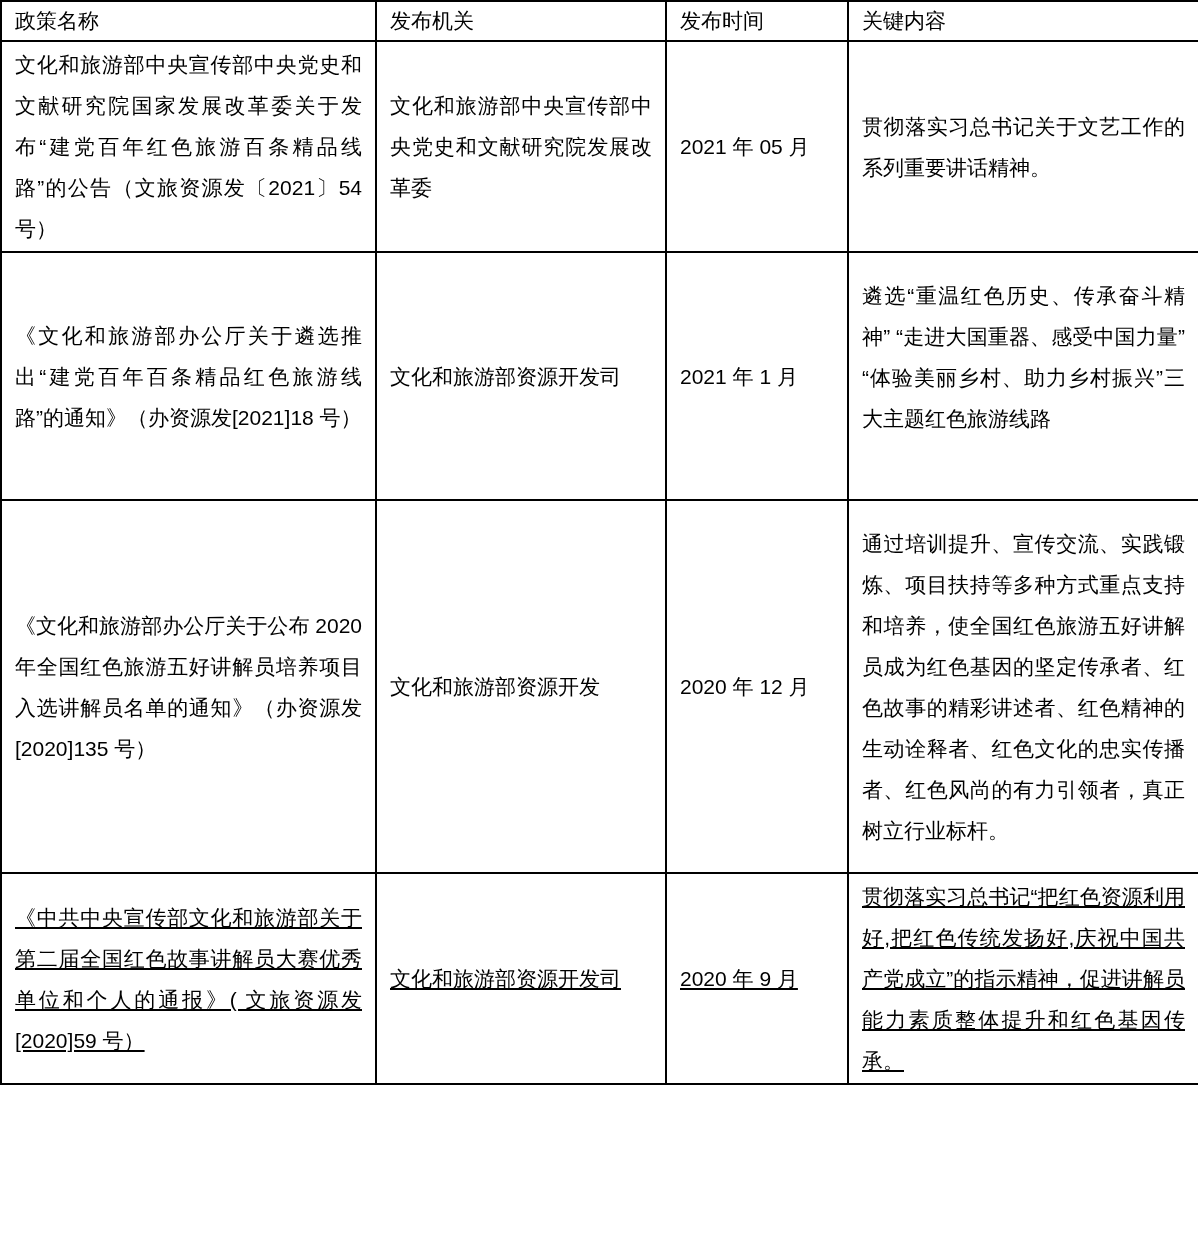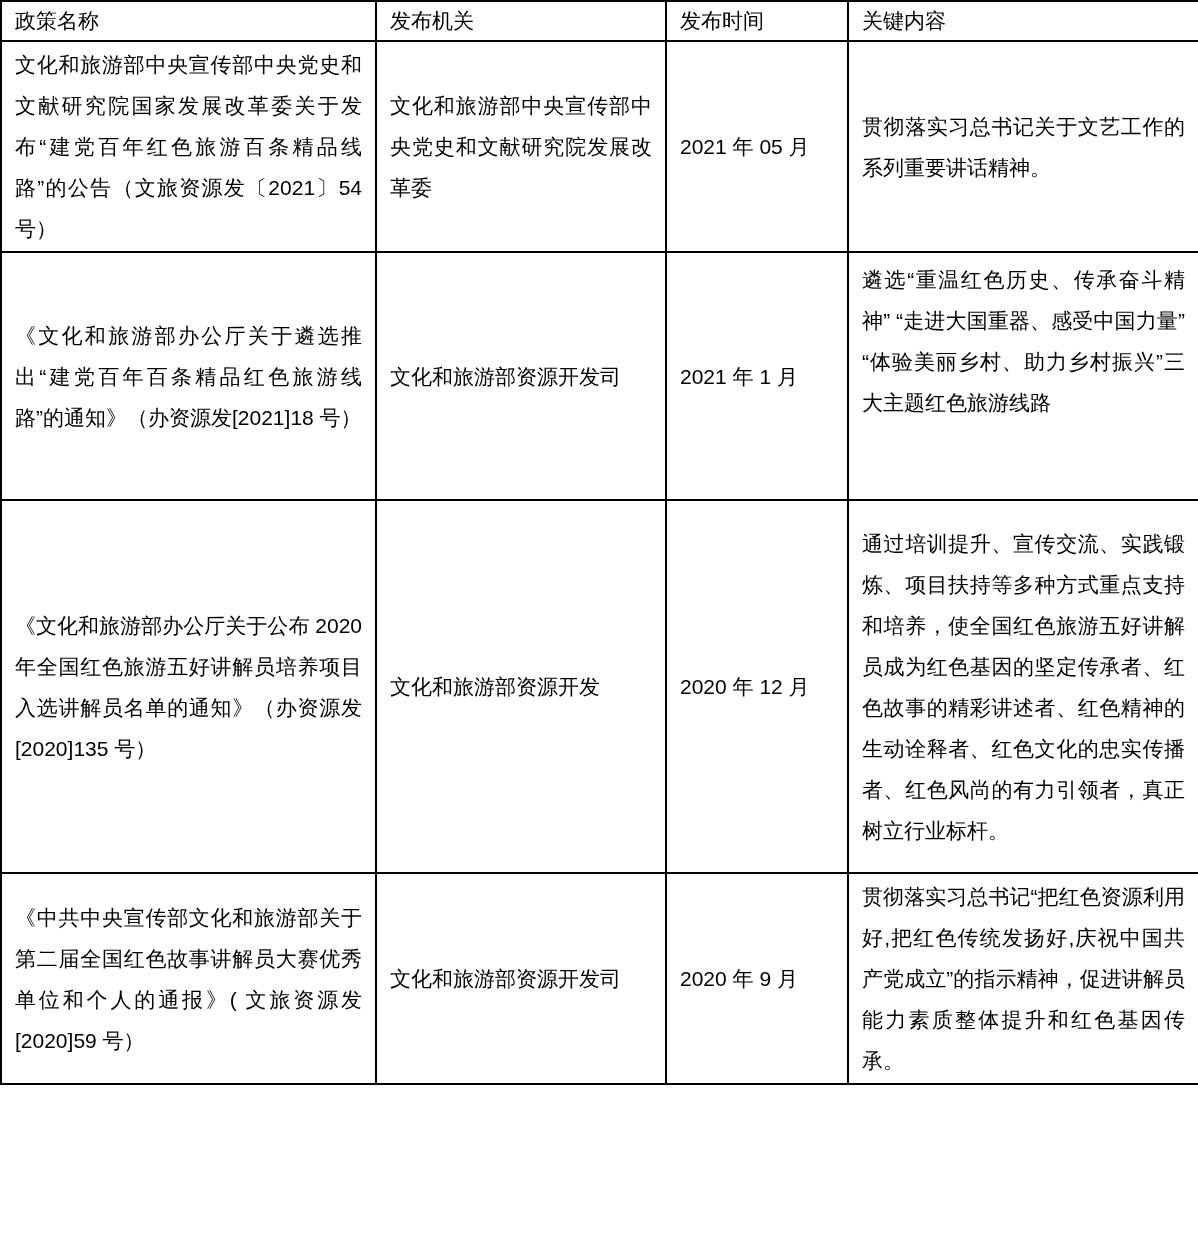--- a/index.html
+++ b/index.html
@@ -46,24 +46,24 @@
     text-align: left;
     white-space: nowrap;
   }
   td.c-agency {
     text-align: justify;
     margin-left: 40px;
   }
   tr.r1 { height: 211px; border-radius: 26px; }
   tr.r2 { height: 248px; }
   tr.r3 { height: 373px; }
-  tr.r4 { height: 208px; }
+  tr.r4 { height: 208px; text-decoration: underline; }
   tr.r5 { height: 166px; }
   
-  tr.r2 td.c-content { vertical-align: top; padding-top: 6px; }
+  tr.r2 td.c-content { vertical-align: top; padding-top: 22px; }
 </style>
 </head>
 <body>
 
 <div class="page">
   <table class="policy-table">
     <colgroup>
       <col style="width:375px">
       <col style="width:290px">
       <col style="width:182px">

